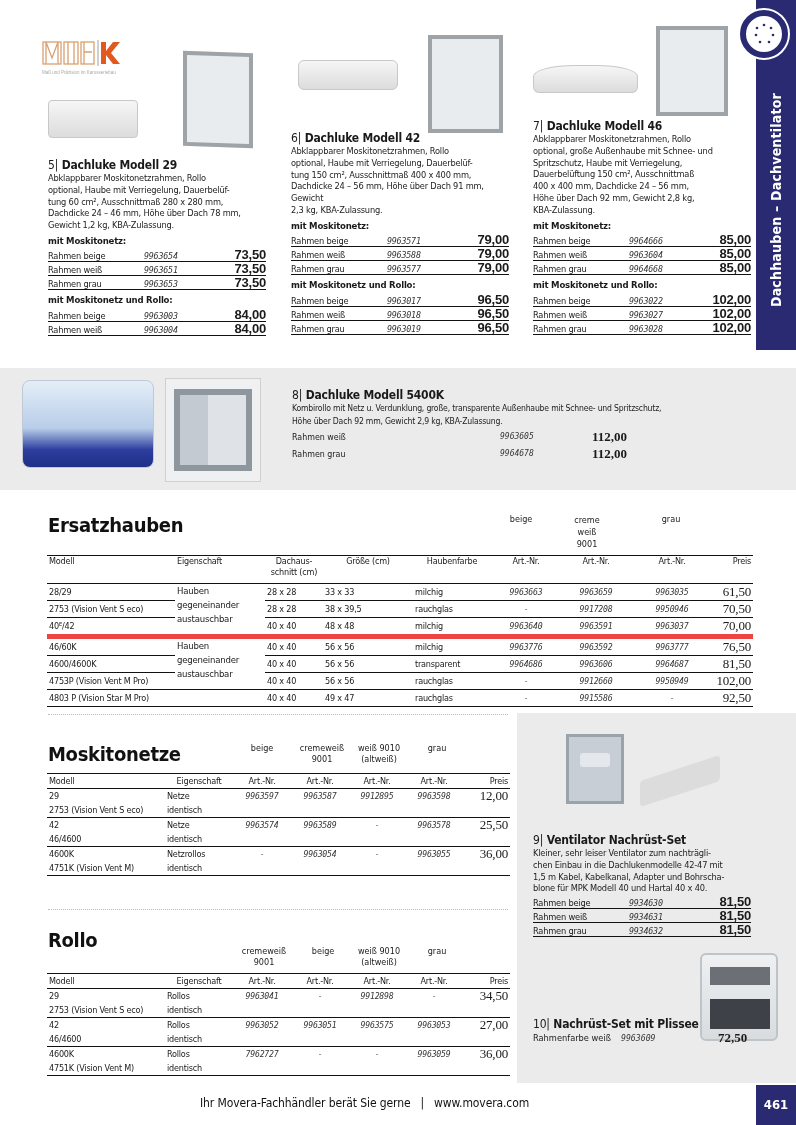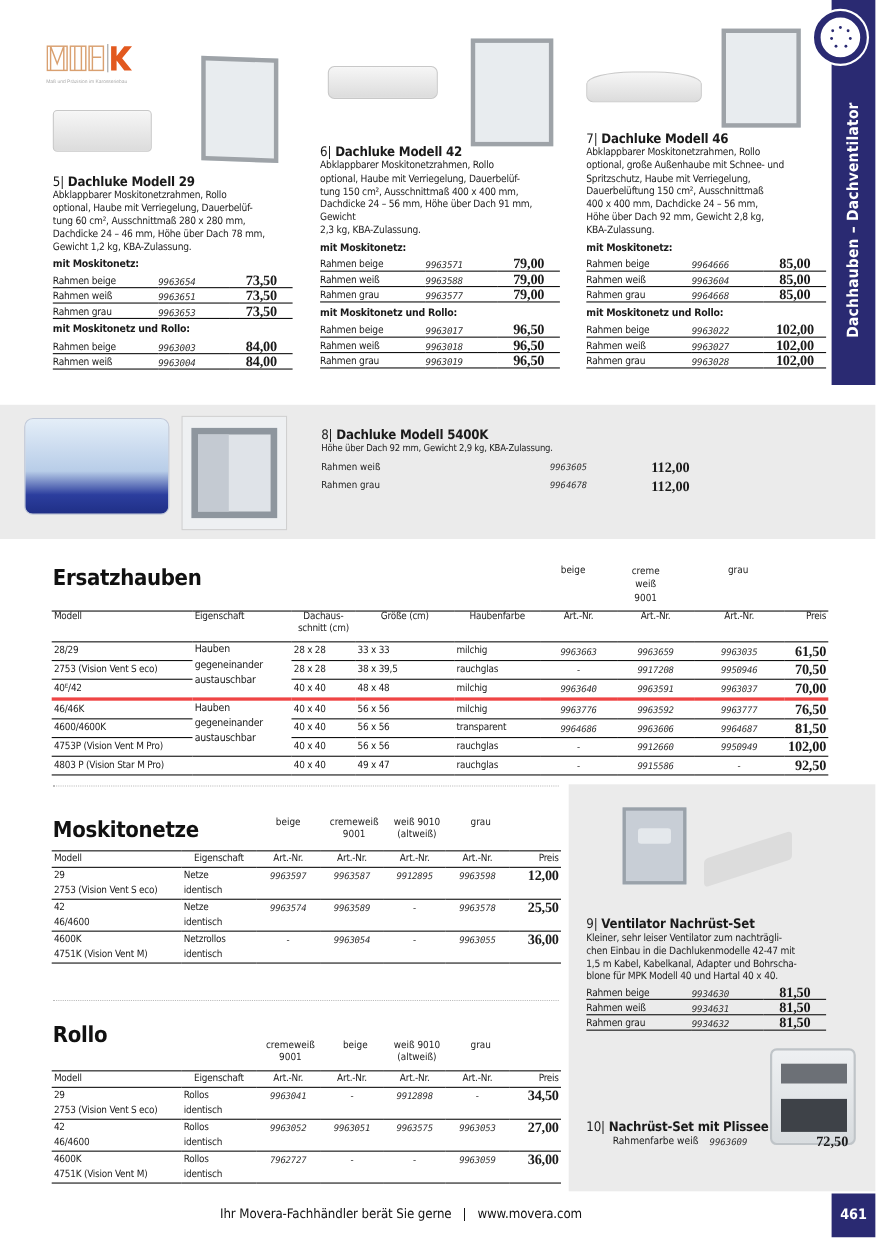--- a/index.html
+++ b/index.html
@@ -8,36 +8,36 @@
   .abs { position: absolute; }
   .narrow { font-family: "Liberation Sans Narrow", "Liberation Sans", sans-serif; }
   .price { font-family: "Liberation Serif", serif; font-weight: bold; font-size: 13px; text-align: right; }
   .ttl { font-weight: bold; font-size: 12px; letter-spacing: -0.2px; }
   .ttl .num { font-weight: normal; }
   .desc { font-size: 9.2px; line-height: 11.8px; color: #222; letter-spacing: -0.2px; }
   .subhead { font-weight: bold; font-size: 9.5px; margin-top: 4px; margin-bottom: 2px; letter-spacing: -0.2px; }
   table.pl { border-collapse: collapse; width: 100%; }
   table.pl td { padding: 0; height: 14px; font-size: 9.2px; letter-spacing: -0.2px; border-bottom: 1px solid #111; vertical-align: bottom; }
   table.pl td.art { font-family: "DejaVu Sans Mono", "Liberation Mono", monospace; font-size: 8.4px; font-style: italic; color: #333; }
-  table.pl td.pr { font-family: Liberation Serif, serif; font-weight: bold; font-size: 13px; text-align: center; line-height: 13px; }
+  table.pl td.pr { font-family: Liberation Sans, sans-serif; font-weight: bold; font-size: 13px; text-align: right; line-height: 13px; }
   table.pl tr:first-child td { border-top: none; }
   .img-ph { background: linear-gradient(180deg, #f6f6f6, #dcdcdc); border: 1px solid #c8c8c8; }
   .frame-img { background: #e8ecef; border: 4px solid #9ea3a8; }
   .sidebar { left: 756px; top: 0; width: 40px; height: 350px; background: #2a2a72; }
   .sidebar .vlabel { position: absolute; left: 50%; top: 200px; transform: translate(-50%, -50%) rotate(-90deg); white-space: nowrap; color: #fff; font-weight: bold; font-size: 14px; letter-spacing: 0.2px; }
   .badge { left: 740px; top: 10px; width: 48px; height: 48px; border-radius: 50%; background: #fff; border: 6px solid #2a2a72; box-shadow: 0 0 0 2px #fff; }
   .gray-band { left: 0; top: 368px; width: 796px; height: 122px; background: #ebebeb; }
   .gray-right { left: 517px; top: 713px; width: 279px; height: 370px; background: #ebebeb; }
   .section-title { font-weight: bold; font-size: 20px; letter-spacing: -0.3px; color: #111; }
   table.grid { border-collapse: collapse; position: absolute; }
   table.grid th, table.grid td { font-weight: normal; font-size: 9px; letter-spacing: -0.2px; padding: 0 2px; white-space: nowrap; }
   table.grid td.art { font-family: "DejaVu Sans Mono", "Liberation Mono", monospace; font-size: 8.2px; font-style: italic; color: #333; text-align: center; }
   table.grid td.c { text-align: left; }
   table.grid td.r, table.grid th.r { text-align: right; }
-  table.grid td.pr { font-family: "Liberation Serif", serif; font-weight: bold; font-size: 13px; text-align: right; }
+  table.grid td.pr { font-family: "Liberation Serif", serif; font-weight: normal; font-size: 13px; text-align: right; }
   .dotline { height: 0; border-top: 1px dotted #bbb; }
   .footer { left: 200px; top: 1096px; font-size: 12px; color: #111; letter-spacing: -0.1px; }
   .pagenum { left: 756px; top: 1085px; width: 40px; height: 40px; background: #2a2a72; color: #fff; font-weight: bold; font-size: 13px; text-align: center; line-height: 40px; }
 </style>
 </head>
 <body>
 
 <div class="abs sidebar">
   <div class="vlabel">Dachhauben – Dachventilator</div>
 </div>
@@ -264,20 +264,21 @@
 <div class="abs gray-band"></div>
 <div class="abs" style="left:22px;top:380px;width:132px;height:88px;border-radius:8px;background:linear-gradient(180deg,#e4eef8 0%,#b8cde8 55%,#2c3e9e 80%,#1f2f86 100%);border:1px solid #c0c8d8;"></div>
 <div class="abs" style="left:165px;top:378px;width:96px;height:104px;background:#eef0f2;border:1px solid #d0d0d0;">
   <div style="position:absolute;left:8px;top:10px;width:78px;height:82px;background:#8e969e;padding:6px;">
     <div style="width:100%;height:100%;background:#dfe3e8;border-left:28px solid #c4cad2;"></div>
   </div>
 </div>
 <div class="abs" style="left:292px;top:388px;width:470px;">
   <div class="ttl"><span class="num">8|</span> <span>Dachluke Modell 5400K</span></div>
   <div class="desc" style="font-size:8.6px;line-height:12.5px;">
+    <div>Kombirollo mit Netz u. Verdunklung, große, transparente Außenhaube mit Schnee- und Spritzschutz,</div>
       <div>Höhe über Dach 92 mm, Gewicht 2,9 kg, KBA-Zulassung.</div>
   </div>
   <div style="position:relative;height:17px;font-size:8.8px;margin-top:2px;">
     <span class="abs" style="left:0;top:3px;">Rahmen weiß</span>
     <span class="abs" style="left:208px;top:3px;font-family:'DejaVu Sans Mono',monospace;font-size:8px;font-style:italic;color:#333;">9963605</span>
     <span class="abs price" style="left:300px;top:0;">112,00</span>
   </div>
   <div style="position:relative;height:17px;font-size:8.8px;">
     <span class="abs" style="left:0;top:3px;">Rahmen grau</span>
     <span class="abs" style="left:208px;top:3px;font-family:'DejaVu Sans Mono',monospace;font-size:8px;font-style:italic;color:#333;">9964678</span>
@@ -339,32 +340,32 @@
     <tr style="height:14px;border-bottom:1px solid #111;">
       <td>2753 (Vision Vent S eco)</td>
       <td class="c">28 x 28</td>
         <td class="c">38 x 39,5</td>
         <td class="c">rauchglas</td>
       <td class="art">-</td>
         <td class="art">9917208</td>
         <td class="art">9950946</td>
         <td class="pr">70,50</td>
     </tr>
-    <tr style="height:14px;border-bottom:3px solid #ef4444;">
+    <tr style="height:14px;border-bottom:5px solid #ef4444;">
       <td>40ᴱ/42</td>
       <td class="c">40 x 40</td>
         <td class="c">48 x 48</td>
         <td class="c">milchig</td>
       <td class="art">9963640</td>
         <td class="art">9963591</td>
         <td class="art">9963037</td>
         <td class="pr">70,00</td>
     </tr>
     <tr style="height:14px;border-bottom:1px solid #111;">
-      <td>46/46K</td>
+      <td>46/60K</td>
       <td rowspan="3" style="vertical-align:top;line-height:14px;font-size:9.5px;">
           <div>Hauben</div>
           <div>gegeneinander</div>
           <div>austauschbar</div>
         </td>
       <td class="c">40 x 40</td>
         <td class="c">56 x 56</td>
         <td class="c">milchig</td>
       <td class="art">9963776</td>
         <td class="art">9963592</td>
@@ -617,21 +618,21 @@
   </tbody>
     </table>
 </div>
 
 <div class="abs" style="left:700px;top:953px;width:78px;height:88px;background:linear-gradient(180deg,#eef0f2 0%,#d8dcdf 100%);border:2px solid #bfc4c8;border-radius:6px;">
   <div style="position:absolute;left:8px;top:12px;width:60px;height:18px;background:#6c7076;"></div>
   <div style="position:absolute;left:8px;top:44px;width:60px;height:30px;background:#3e4248;"></div>
 </div>
 <div class="abs" style="left:533px;top:1017px;width:220px;">
   <div class="ttl" style="font-size:12px;"><span class="num">10|</span> <span>Nachrüst-Set mit Plissee</span></div>
-  <div style="position:relative;height:15px;font-size:9.2px;margin-left:24px;">
+  <div style="position:relative;height:15px;font-size:9.2px;">
     <span class="abs" style="left:0;top:1px;">Rahmenfarbe weiß</span>
     <span class="abs" style="left:88px;top:2px;font-family:'DejaVu Sans Mono',monospace;font-size:8.2px;font-style:italic;color:#333;">9963609</span>
     <span class="abs price" style="left:185px;top:-1px;">72,50</span>
   </div>
 </div>
 
 <div class="abs footer" style="white-space:pre;">Ihr Movera-Fachhändler berät Sie gerne   |   www.movera.com</div>
 <div class="abs pagenum">461</div>
 
 </body></html>

